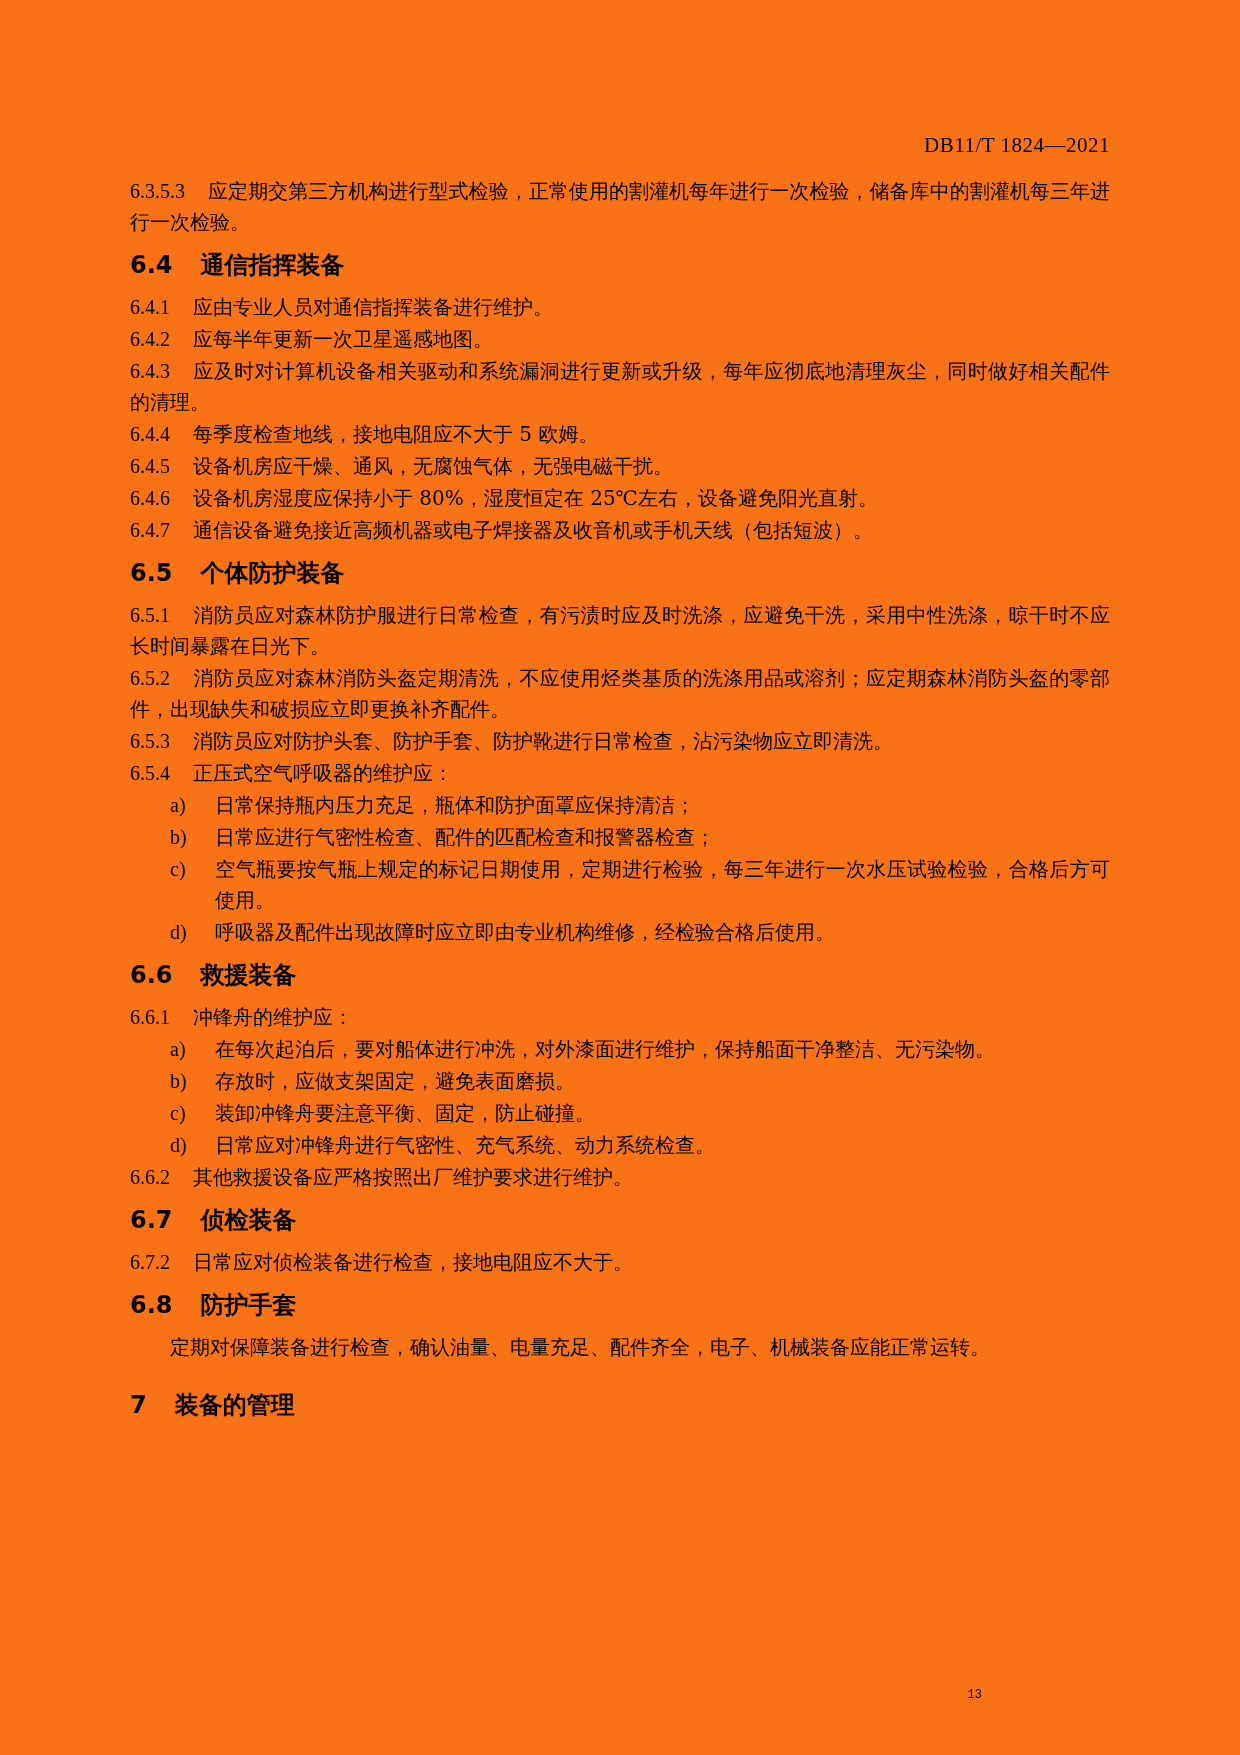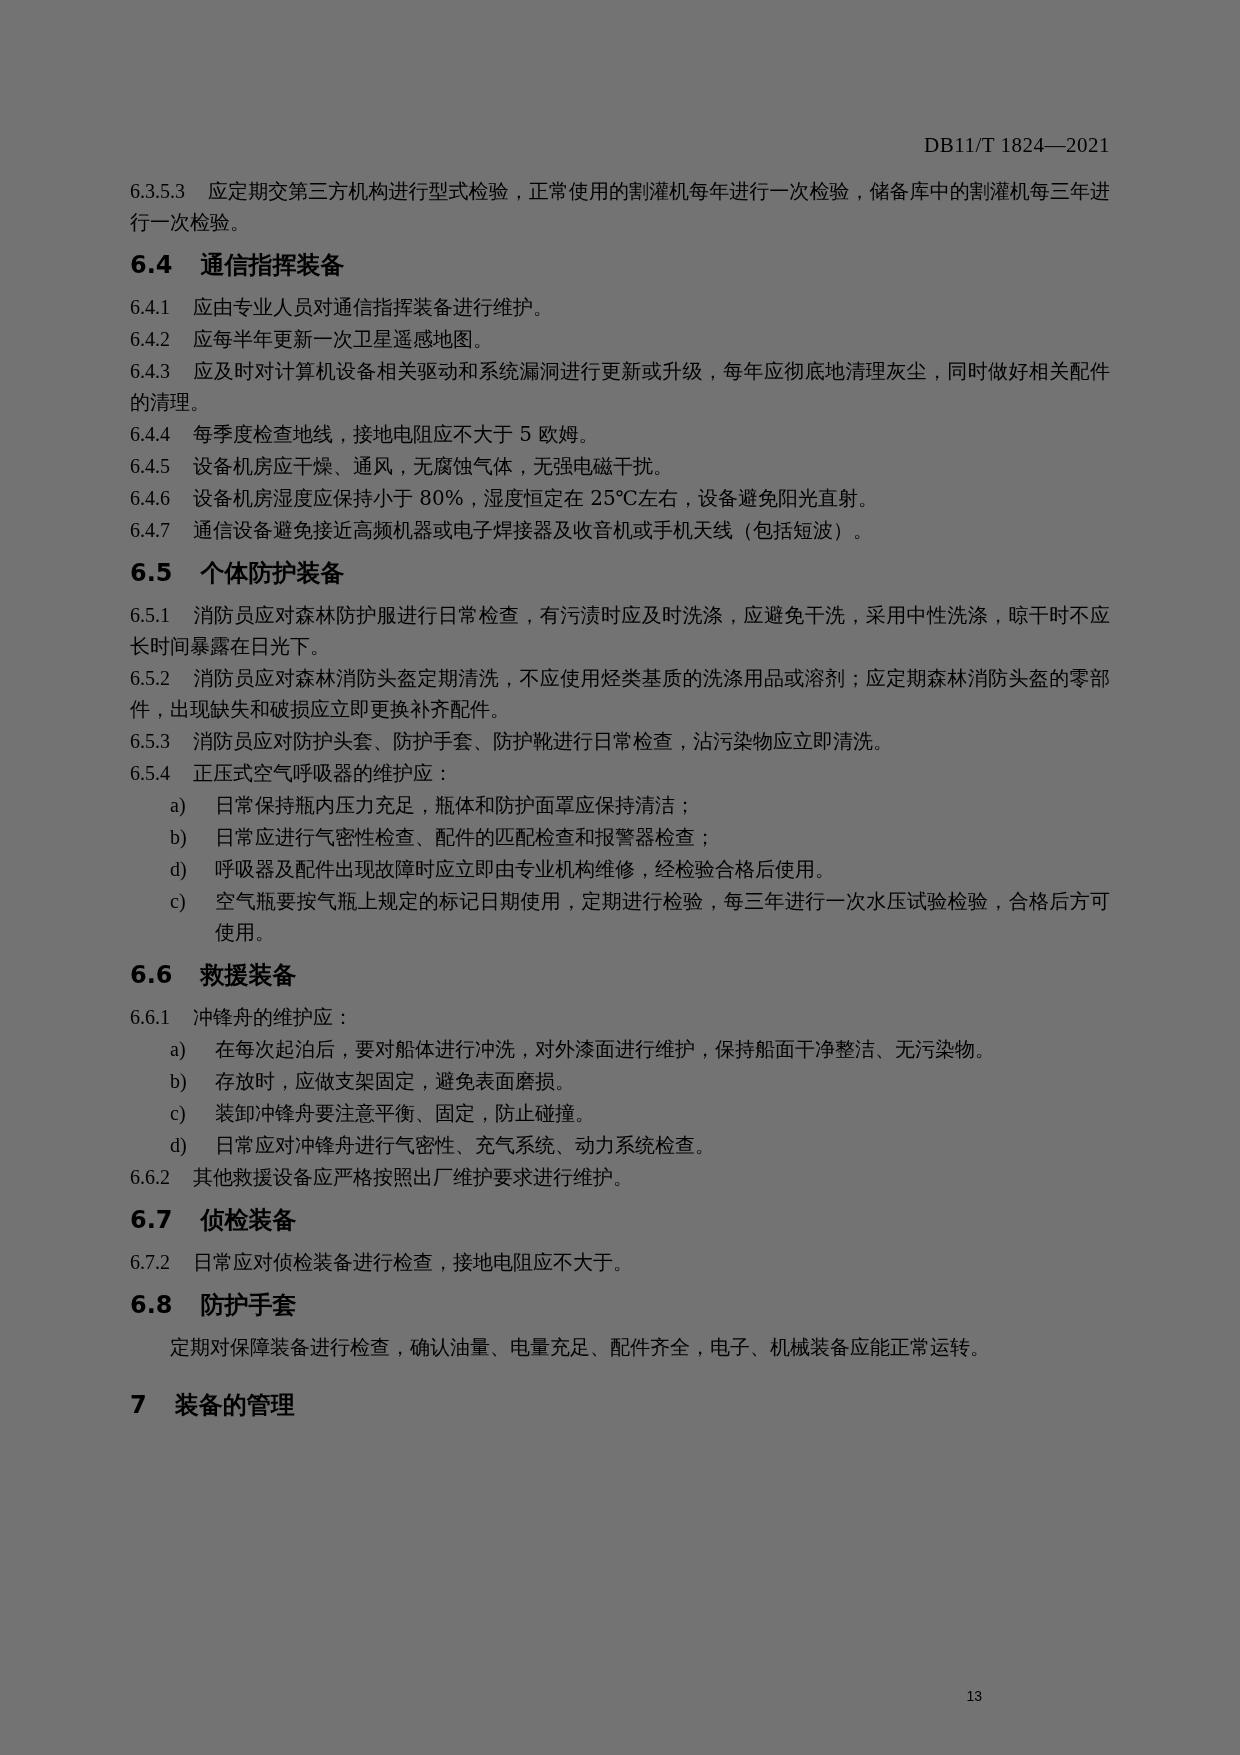--- a/index.html
+++ b/index.html
@@ -10,21 +10,21 @@
     font-family: "DejaVu Serif", "Liberation Serif", serif;
     color: #000000;
     position: relative;
     overflow: hidden;
   }
   .page {
     position: relative;
     width: 1240px;
     height: 1755px;
     padding: 132px 130px 0 130px;
-    background: #737373;
+    background: #f97316;
   }
   .page-header {
     text-align: right;
     font-size: 21px;
     line-height: 26px;
     margin-bottom: 18px;
     font-family: "Liberation Serif", "DejaVu Serif", serif;
     letter-spacing: 0.5px;
   }
   .page-body {
@@ -67,22 +67,22 @@
   }
   .plain-para {
     text-indent: 2em;
     margin-bottom: 1px;
     text-align: justify;
   }
   .page-footer {
     position: absolute;
     top: 1688px;
     right: 258px;
-    font-size: 14px;
-    font-family: Liberation Sans, sans-serif;
+    font-size: 12px;
+    font-family: Liberation Mono, monospace;
   }
 </style>
 </head>
 <body>
 
 <div class="page">
   <div class="page-header">
     <span>DB11/T 1824—2021</span>
   </div>
 
@@ -96,22 +96,22 @@
       <div class="clause"><span class="num">6.4.5</span><span class="txt">设备机房应干燥、通风，无腐蚀气体，无强电磁干扰。</span></div>
       <div class="clause"><span class="num">6.4.6</span><span class="txt">设备机房湿度应保持小于 80%，湿度恒定在 25℃左右，设备避免阳光直射。</span></div>
       <div class="clause"><span class="num">6.4.7</span><span class="txt">通信设备避免接近高频机器或电子焊接器及收音机或手机天线（包括短波）。</span></div>
       <div class="heading"><span class="num">6.5</span><span class="txt">个体防护装备</span></div>
       <div class="clause"><span class="num">6.5.1</span><span class="txt">消防员应对森林防护服进行日常检查，有污渍时应及时洗涤，应避免干洗，采用中性洗涤，晾干时不应长时间暴露在日光下。</span></div>
       <div class="clause"><span class="num">6.5.2</span><span class="txt">消防员应对森林消防头盔定期清洗，不应使用烃类基质的洗涤用品或溶剂；应定期森林消防头盔的零部件，出现缺失和破损应立即更换补齐配件。</span></div>
       <div class="clause"><span class="num">6.5.3</span><span class="txt">消防员应对防护头套、防护手套、防护靴进行日常检查，沾污染物应立即清洗。</span></div>
       <div class="clause"><span class="num">6.5.4</span><span class="txt">正压式空气呼吸器的维护应：</span></div>
       <div class="list-item"><span class="marker">a)</span><span class="txt">日常保持瓶内压力充足，瓶体和防护面罩应保持清洁；</span></div>
       <div class="list-item"><span class="marker">b)</span><span class="txt">日常应进行气密性检查、配件的匹配检查和报警器检查；</span></div>
+      <div class="list-item"><span class="marker">c)</span><span class="txt">空气瓶要按气瓶上规定的标记日期使用，定期进行检验，每三年进行一次水压试验检验，合格后方可使用。</span></div>
       <div class="list-item"><span class="marker">d)</span><span class="txt">呼吸器及配件出现故障时应立即由专业机构维修，经检验合格后使用。</span></div>
-      <div class="list-item"><span class="marker">c)</span><span class="txt">空气瓶要按气瓶上规定的标记日期使用，定期进行检验，每三年进行一次水压试验检验，合格后方可使用。</span></div>
       <div class="heading"><span class="num">6.6</span><span class="txt">救援装备</span></div>
       <div class="clause"><span class="num">6.6.1</span><span class="txt">冲锋舟的维护应：</span></div>
       <div class="list-item"><span class="marker">a)</span><span class="txt">在每次起泊后，要对船体进行冲洗，对外漆面进行维护，保持船面干净整洁、无污染物。</span></div>
       <div class="list-item"><span class="marker">b)</span><span class="txt">存放时，应做支架固定，避免表面磨损。</span></div>
       <div class="list-item"><span class="marker">c)</span><span class="txt">装卸冲锋舟要注意平衡、固定，防止碰撞。</span></div>
       <div class="list-item"><span class="marker">d)</span><span class="txt">日常应对冲锋舟进行气密性、充气系统、动力系统检查。</span></div>
       <div class="clause"><span class="num">6.6.2</span><span class="txt">其他救援设备应严格按照出厂维护要求进行维护。</span></div>
       <div class="heading"><span class="num">6.7</span><span class="txt">侦检装备</span></div>
       <div class="clause"><span class="num">6.7.2</span><span class="txt">日常应对侦检装备进行检查，接地电阻应不大于。</span></div>
       <div class="heading"><span class="num">6.8</span><span class="txt">防护手套</span></div>

